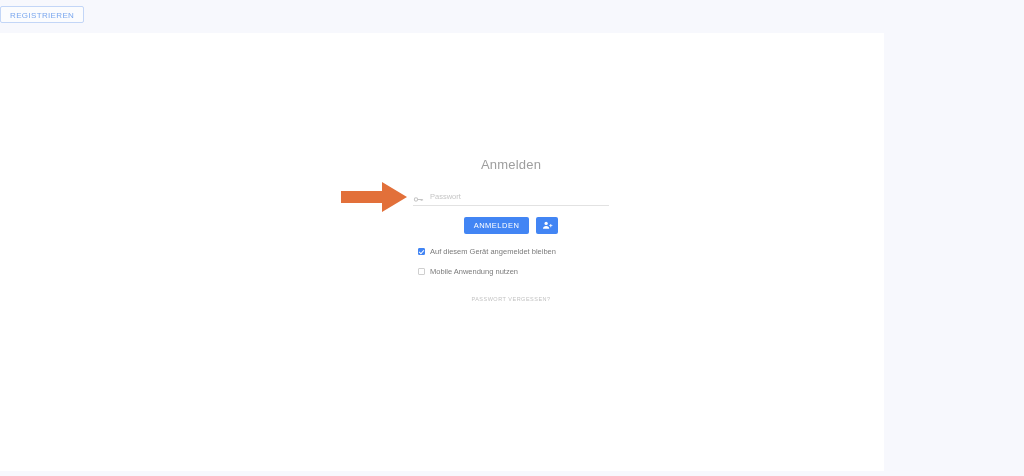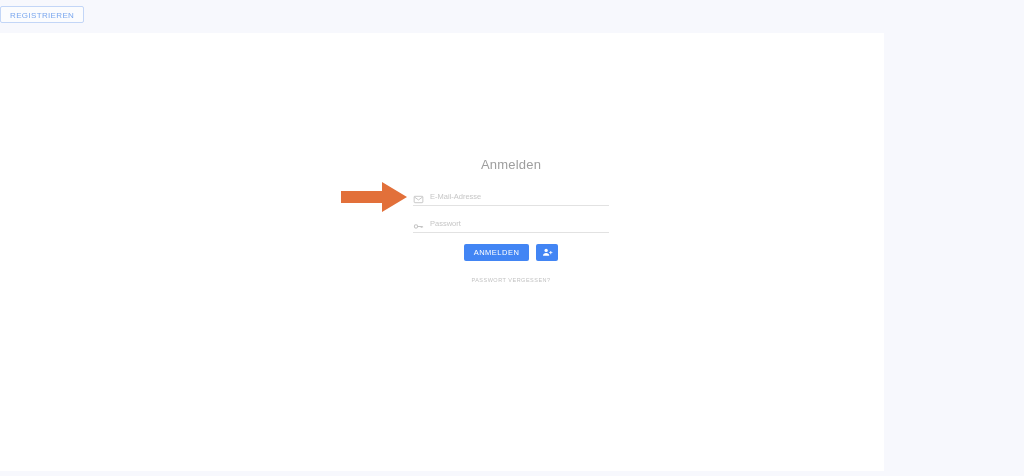--- a/index.html
+++ b/index.html
@@ -207,29 +207,20 @@
   <div class="topbar">
     <button class="register-btn">REGISTRIEREN</button>
   </div>
 
   <div class="content-card">
 
     <div class="login-panel">
 
       <h1 class="login-title">Anmelden</h1>
 
-      <div class="field">
-        <span class="field-icon">
-          <svg viewBox="0 0 24 24" width="11" height="11" fill="none" stroke="#c4c4c4" stroke-width="2">
-            <rect x="2.5" y="5" width="19" height="14" rx="1.5"></rect>
-            <path d="M3 6.5l9 6.5 9-6.5"></path>
-          </svg>
-        </span>
-        <input class="field-input" type="text" placeholder="E-Mail-Adresse" style="">
-      </div>
 
       <div class="field">
         <span class="field-icon">
           <svg viewBox="0 0 24 24" width="11" height="11" fill="none" stroke="#c4c4c4" stroke-width="2.2">
             <circle cx="6.5" cy="12" r="3.6"></circle>
             <path d="M10.2 12H21"></path>
             <path d="M18 12v3.2"></path>
             <path d="M21 12v2.4"></path>
           </svg>
         </span>
@@ -242,20 +233,30 @@
           <span>
             <svg viewBox="0 0 24 24" width="11" height="11" fill="#ffffff">
               <circle cx="9" cy="7.5" r="3.6"></circle>
               <path d="M2.2 19c0-3.7 3-5.9 6.8-5.9s6.8 2.2 6.8 5.9z"></path>
               <path d="M18.2 8.6h1.9v2.6h2.6v1.9h-2.6v2.6h-1.9v-2.6h-2.6v-1.9h2.6z"></path>
             </svg>
           </span>
         </button>
       </div>
 
+      <div class="checks">
+        <div class="check-row">
+          <span class="cbox checked"></span>
+          <span class="check-label">Auf diesem Gerät angemeldet bleiben</span>
+        </div>
+        <div class="check-row">
+          <span class="cbox unchecked"></span>
+          <span class="check-label">Mobile Anwendung nutzen</span>
+        </div>
+      </div>
 
       <div class="forgot-wrap">
         <a class="forgot-link" href="#">PASSWORT VERGESSEN?</a>
       </div>
 
     </div>
   </div>
 
   <div class="arrow-annotation">
     <svg viewBox="0 0 66 30" width="66" height="30">

